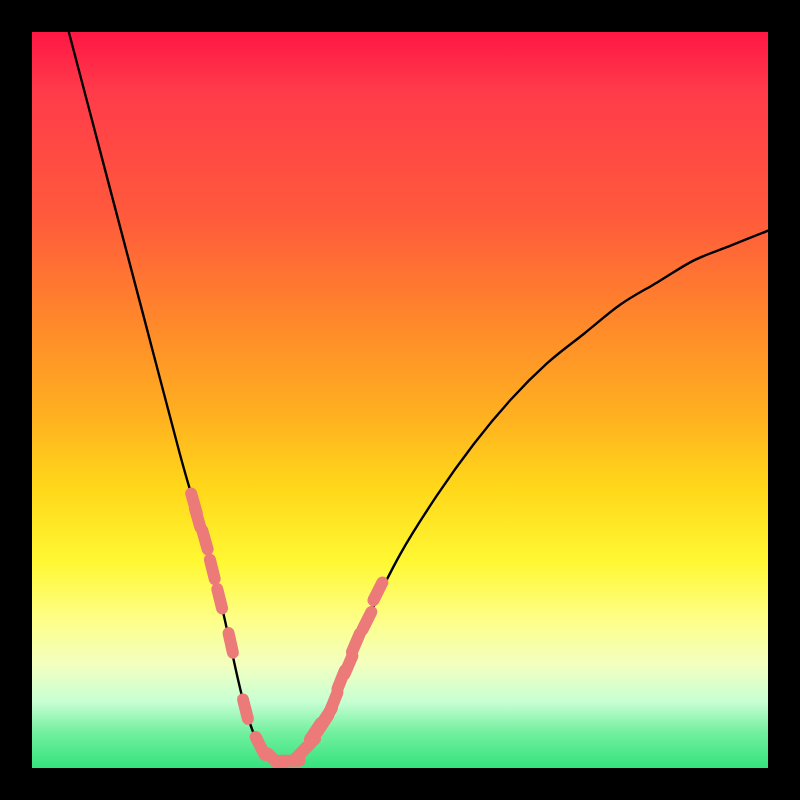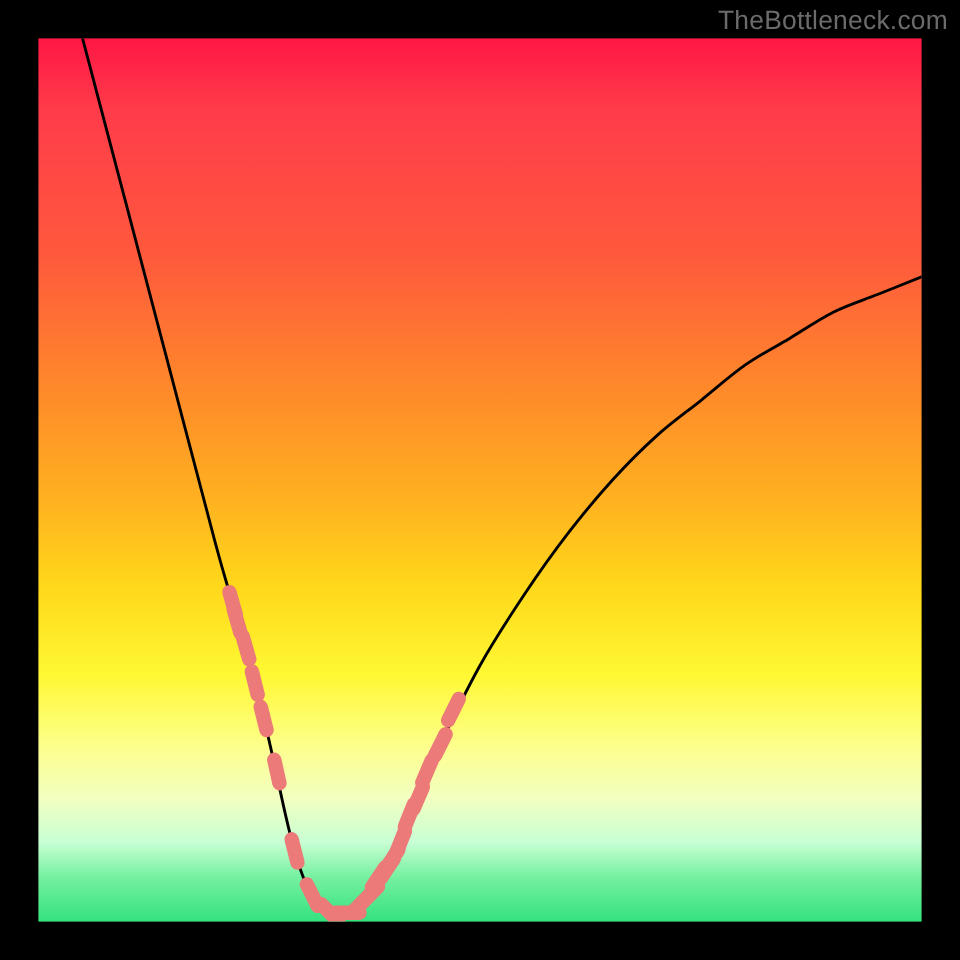--- a/index.html
+++ b/index.html
@@ -84,14 +84,13 @@
           <line x1="288.85299803774774" y1="692.8005029433784" x2="299.94700196225233" y2="676.1594970566216" stroke="#eb7a79" stroke-width="12" stroke-linecap="round"></line>
           <line x1="298.04609323645894" y1="679.0447669088526" x2="305.47390676354104" y2="660.4752330911474" stroke="#eb7a79" stroke-width="12" stroke-linecap="round"></line>
           <line x1="305.40609323645896" y1="656.9647669088527" x2="312.83390676354105" y2="638.3952330911475" stroke="#eb7a79" stroke-width="12" stroke-linecap="round"></line>
           <line x1="312.5408070142083" y1="642.1514503001806" x2="320.4191929857917" y2="623.7685496998195" stroke="#eb7a79" stroke-width="12" stroke-linecap="round"></line>
           <line x1="319.9008070142083" y1="620.0714503001806" x2="327.77919298579167" y2="601.6885496998194" stroke="#eb7a79" stroke-width="12" stroke-linecap="round"></line>
           <line x1="330.4078640450004" y1="597.7442719099992" x2="339.3521359549996" y2="579.8557280900008" stroke="#eb7a79" stroke-width="12" stroke-linecap="round"></line>
           <line x1="341.44786404500036" y1="568.3042719099992" x2="350.39213595499956" y2="550.4157280900008" stroke="#eb7a79" stroke-width="12" stroke-linecap="round"></line>
         </g>
     </svg>
   </div>
-  <div class="watermark">TheBottleneck.com</div>
 </div>
 
 </body></html>

